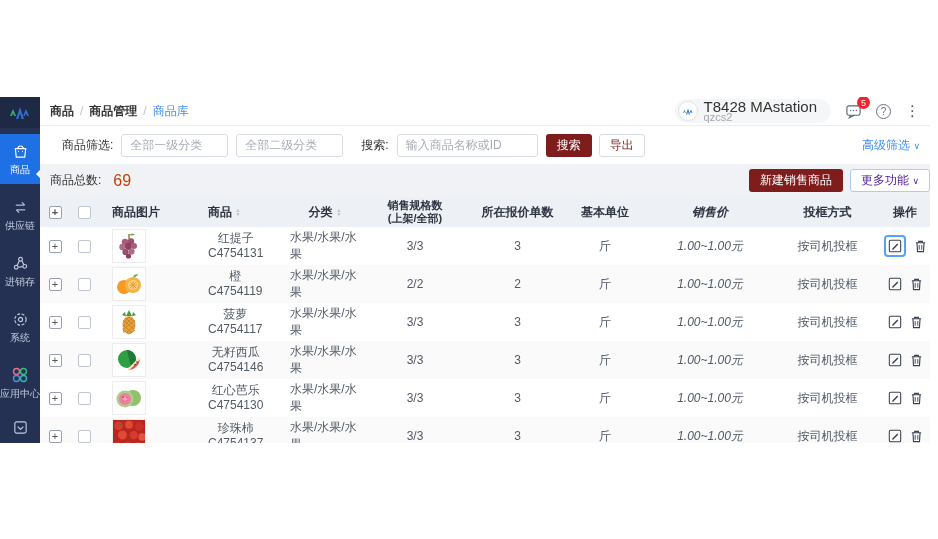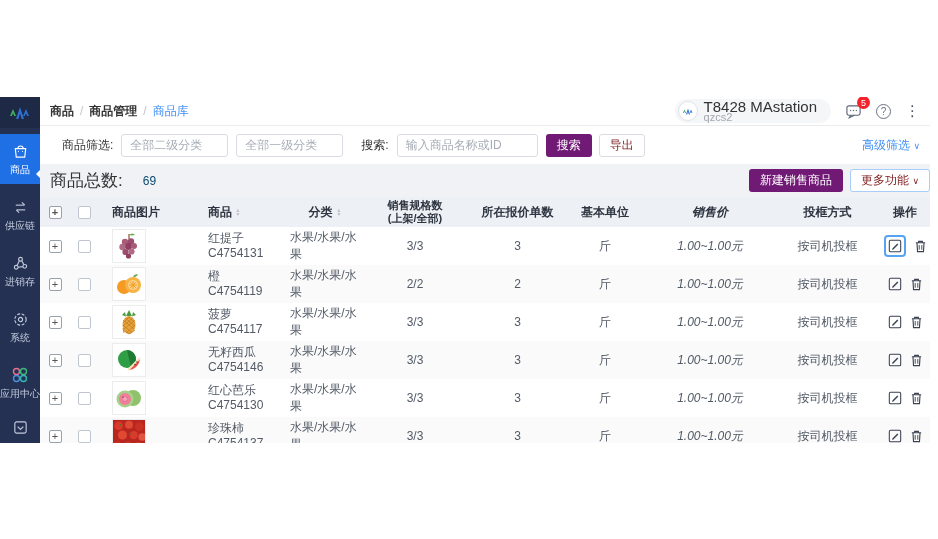--- a/index.html
+++ b/index.html
@@ -37,50 +37,50 @@
   .help { width:15px; height:15px; border:1px solid #6b7280; border-radius:50%; color:#6b7280; font-size:10px; display:flex; align-items:center; justify-content:center; cursor:pointer; }
   .kebab { font-size:15px; color:#4b5563; cursor:pointer; line-height:14px; letter-spacing:0; }
 
   .filterbar { height:38px; background:#fff; display:flex; align-items:center; padding:0 10px 0 22px; flex-shrink:0; }
   .flabel { font-size:12px; color:#333; margin-right:8px; white-space:nowrap; }
   .sel { width:107px; height:23px; border:1px solid #d9dde3; border-radius:3px; background:#fff; display:flex; align-items:center; padding:0 8px; font-size:12px; color:#a6acb5; margin-right:8px; cursor:pointer; white-space:nowrap; }
   .slabel { font-size:12px; color:#333; margin:0 8px 0 10px; white-space:nowrap; }
   .sinput { width:141px; height:23px; border:1px solid #d9dde3; border-radius:3px; padding:0 8px; font-size:12px; color:#333; }
   .sinput::placeholder { color:#a6acb5; }
   .btn { height:23px; border-radius:3px; font-size:12px; display:inline-flex; align-items:center; justify-content:center; padding:0 10px; cursor:pointer; border:1px solid transparent; white-space:nowrap; }
-  .btn-primary { background:#701a75; color:#fff; }
+  .btn-primary { background:#7f1d1d; color:#fff; }
   .btn-plain { background:#fff; color:#7f1d1d; border-color:#d9dde3; }
-  .btn-ghost-blue { background:#fff; color:#7f1d1d; border-color:#a9cdf9; }
+  .btn-ghost-blue { background:#fff; color:#4c1d95; border-color:#a9cdf9; }
   .filterbar .btn-primary { margin-left:8px; }
   .filterbar .btn-plain { margin-left:7px; }
   .adv { margin-left:auto; font-size:12px; color:#3e8ef7; cursor:pointer; white-space:nowrap; }
   .chev { font-size:9px; }
 
   .content { flex:1; background:#f0f2f5; overflow:hidden; }
   .summary { height:33px; display:flex; align-items:center; padding:0 0 0 10px; }
-  .total-label { font-size:17px; color:#333; }
-  .total-num { font-size:12px; color:#0c4a6e; margin-left:20px; }
+  .total-label { font-size:12px; color:#333; }
+  .total-num { font-size:16px; color:#c2410c; margin-left:12px; }
   .summary .actions { margin-left:auto; display:flex; gap:7px; }
 
   
   .table { background:#fff; width:890px; }
   .tr { display:flex; align-items:center; height:38px; font-size:12px; color:#525a66; background:#fff; }
   .tr.alt { background:#fafafa; }
   .thead { height:30px; background:#edf0f4; color:#2e3440; font-weight:bold; }
   .c { display:flex; align-items:center; justify-content:center; flex-shrink:0; }
   .c1{width:30px;} .c2{width:28px;} .c3{width:92px; justify-content:flex-start; padding-left:14px;}
   .c4{width:100px; justify-content:flex-start; padding-left:18px;}
   .c5{width:70px;} .c6{width:110px;} .c7{width:95px;} .c8{width:80px;} .c9{width:130px;font-style:italic;} .c10{width:105px;} .c11{width:50px; gap:8px;}
   .h2line { display:flex; flex-direction:column; align-items:center; font-size:11px; line-height:13px; }
   .sorts { display:inline-flex; flex-direction:column; margin-left:3px; line-height:4px; }
   .sorts i { font-style:normal; font-size:6px; color:#c0c4cc; transform:scale(.9); }
   .expand { width:13px; height:13px; border:1px solid #9aa1ab; border-radius:2px; background:#fff; color:#555; font-size:11px; line-height:10px; display:flex; align-items:center; justify-content:center; cursor:pointer; }
   .cb { width:13px; height:13px; border:1px solid #bfc6cf; border-radius:2px; background:#fff; cursor:pointer; }
   .pimg { width:34px; height:34px; border:1px solid #ececec; background:#fff; display:flex; align-items:center; justify-content:center; overflow:hidden; }
-  .pname { display:flex; flex-direction:column; line-height:15px; }
+  .pname { display:flex; flex-direction:column; line-height:15px;align-items:center; }
   .op { cursor:pointer; display:flex; align-items:center; }
   .op.hl { border:2px solid #57a3f3; border-radius:4px; padding:2px; }
 
   svg { display:block; }
 </style>
 </head>
 <body>
 
 <div class="canvas">
 <div class="app">
@@ -194,24 +194,24 @@
           <span class="badge">5</span>
         </div>
         <span class="help">?</span>
         <span class="kebab">⋮</span>
       </div>
     </div>
 
     <div class="filterbar">
       <span class="flabel">商品筛选:</span>
       <span class="sel">
+            <span>全部一级分类</span>
+          </span>
+      <span class="sel">
             <span>全部二级分类</span>
-          </span>
-      <span class="sel">
-            <span>全部一级分类</span>
           </span>
       <span class="slabel">搜索:</span>
       <input class="sinput" type="text" placeholder="输入商品名称或ID" style="">
       <button class="btn btn-primary">搜索</button>
       <button class="btn btn-plain">导出</button>
       <span class="adv">
         <span>高级筛选</span> <span class="chev">∨</span>
       </span>
     </div>
 

